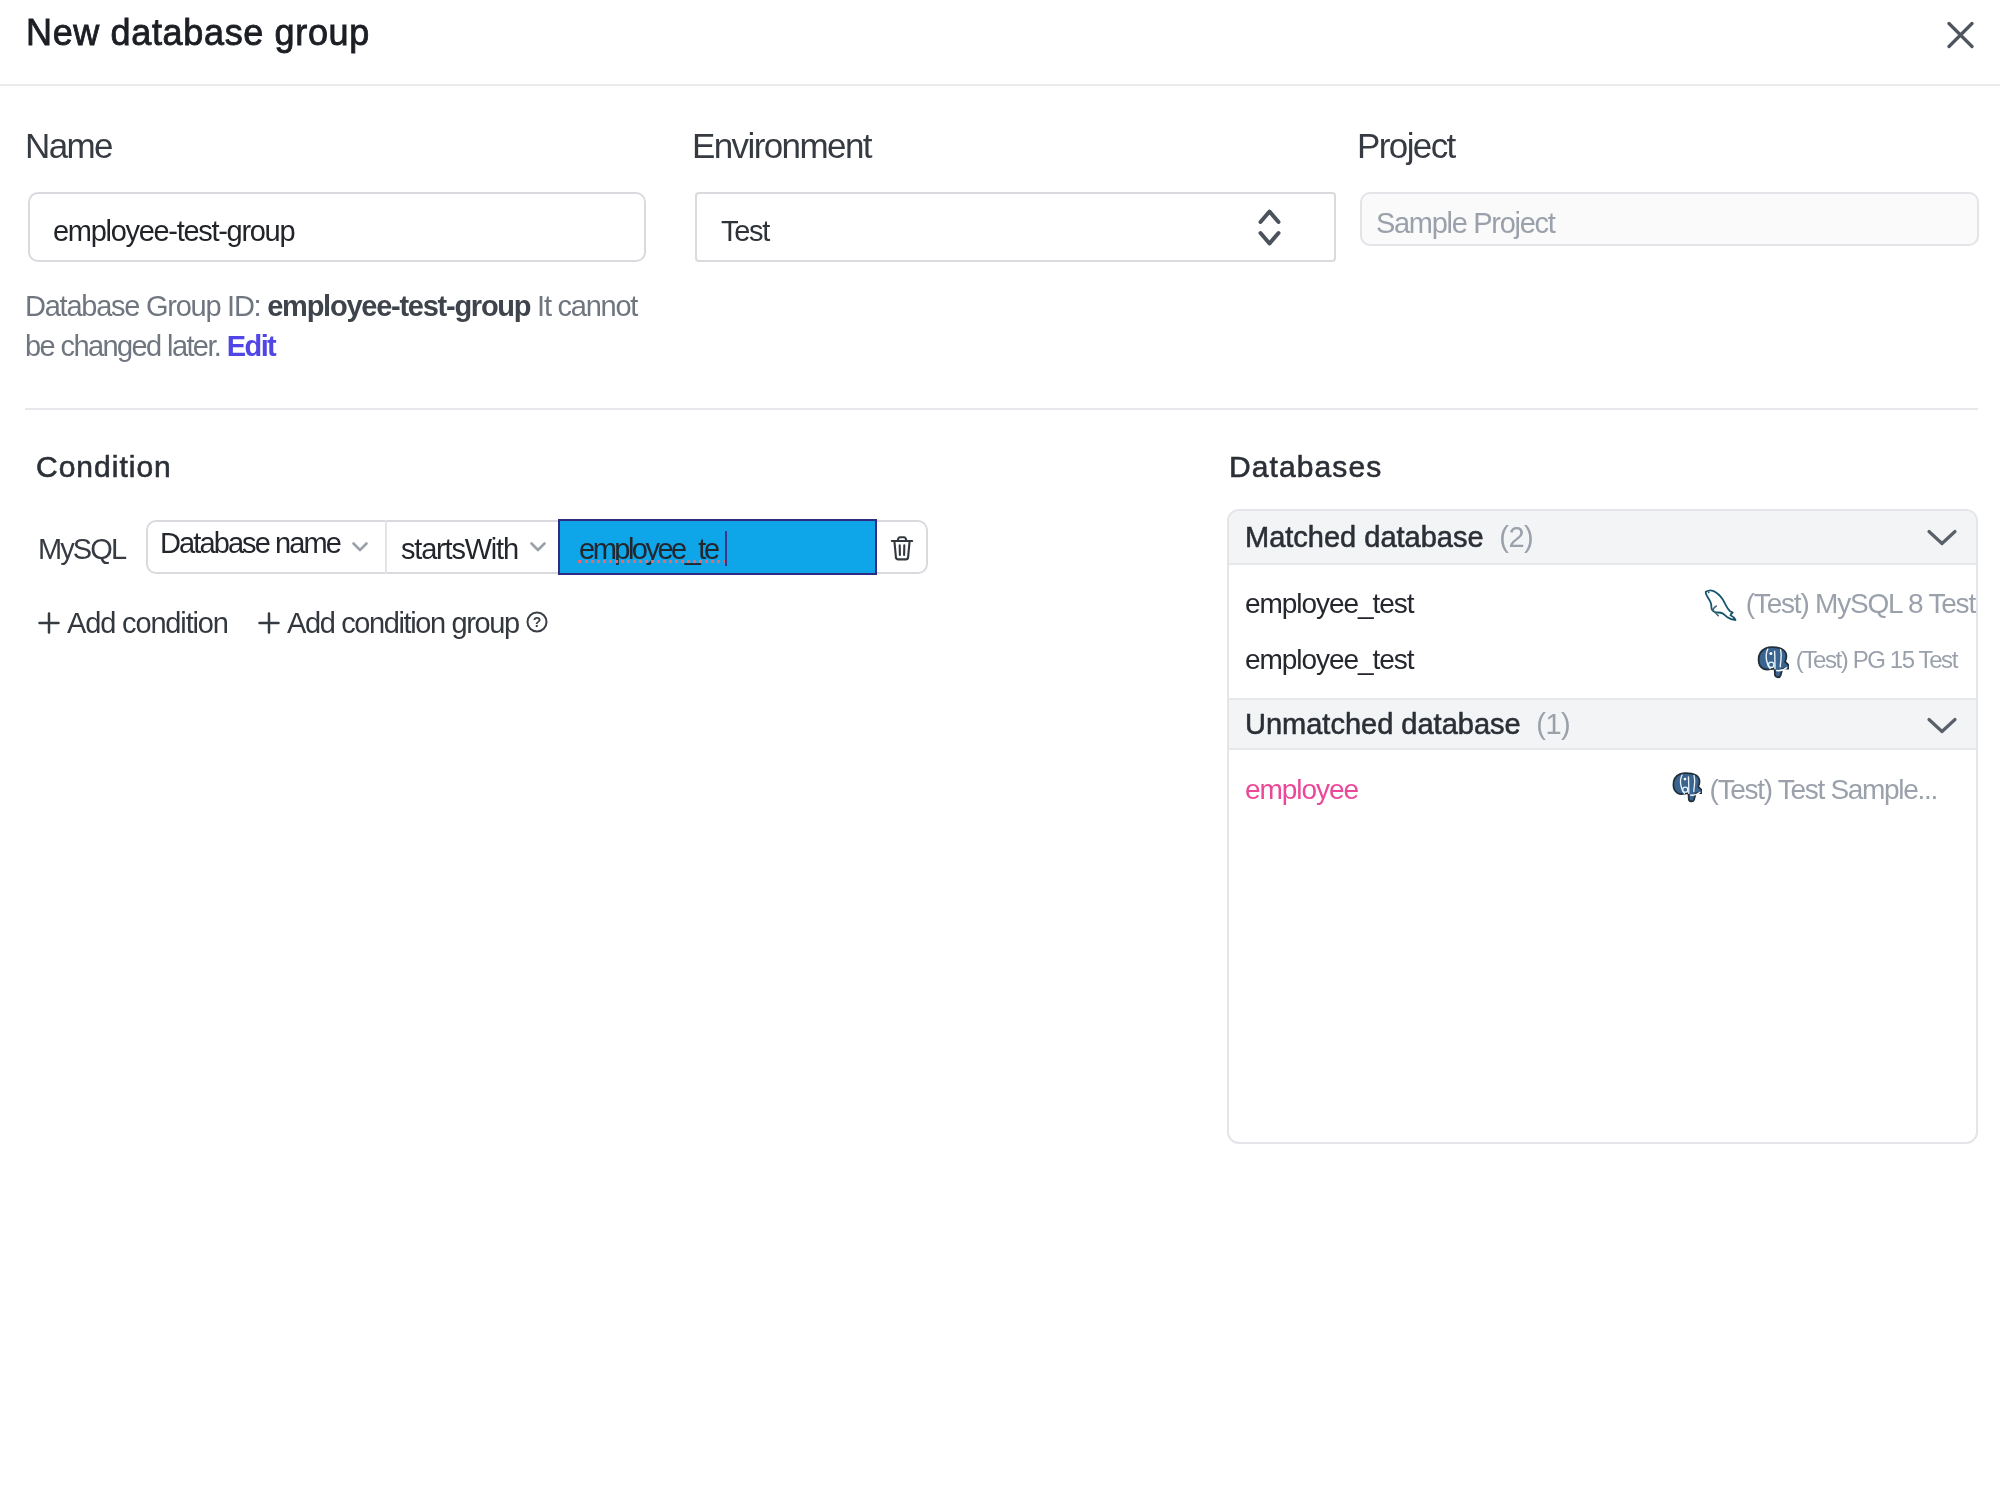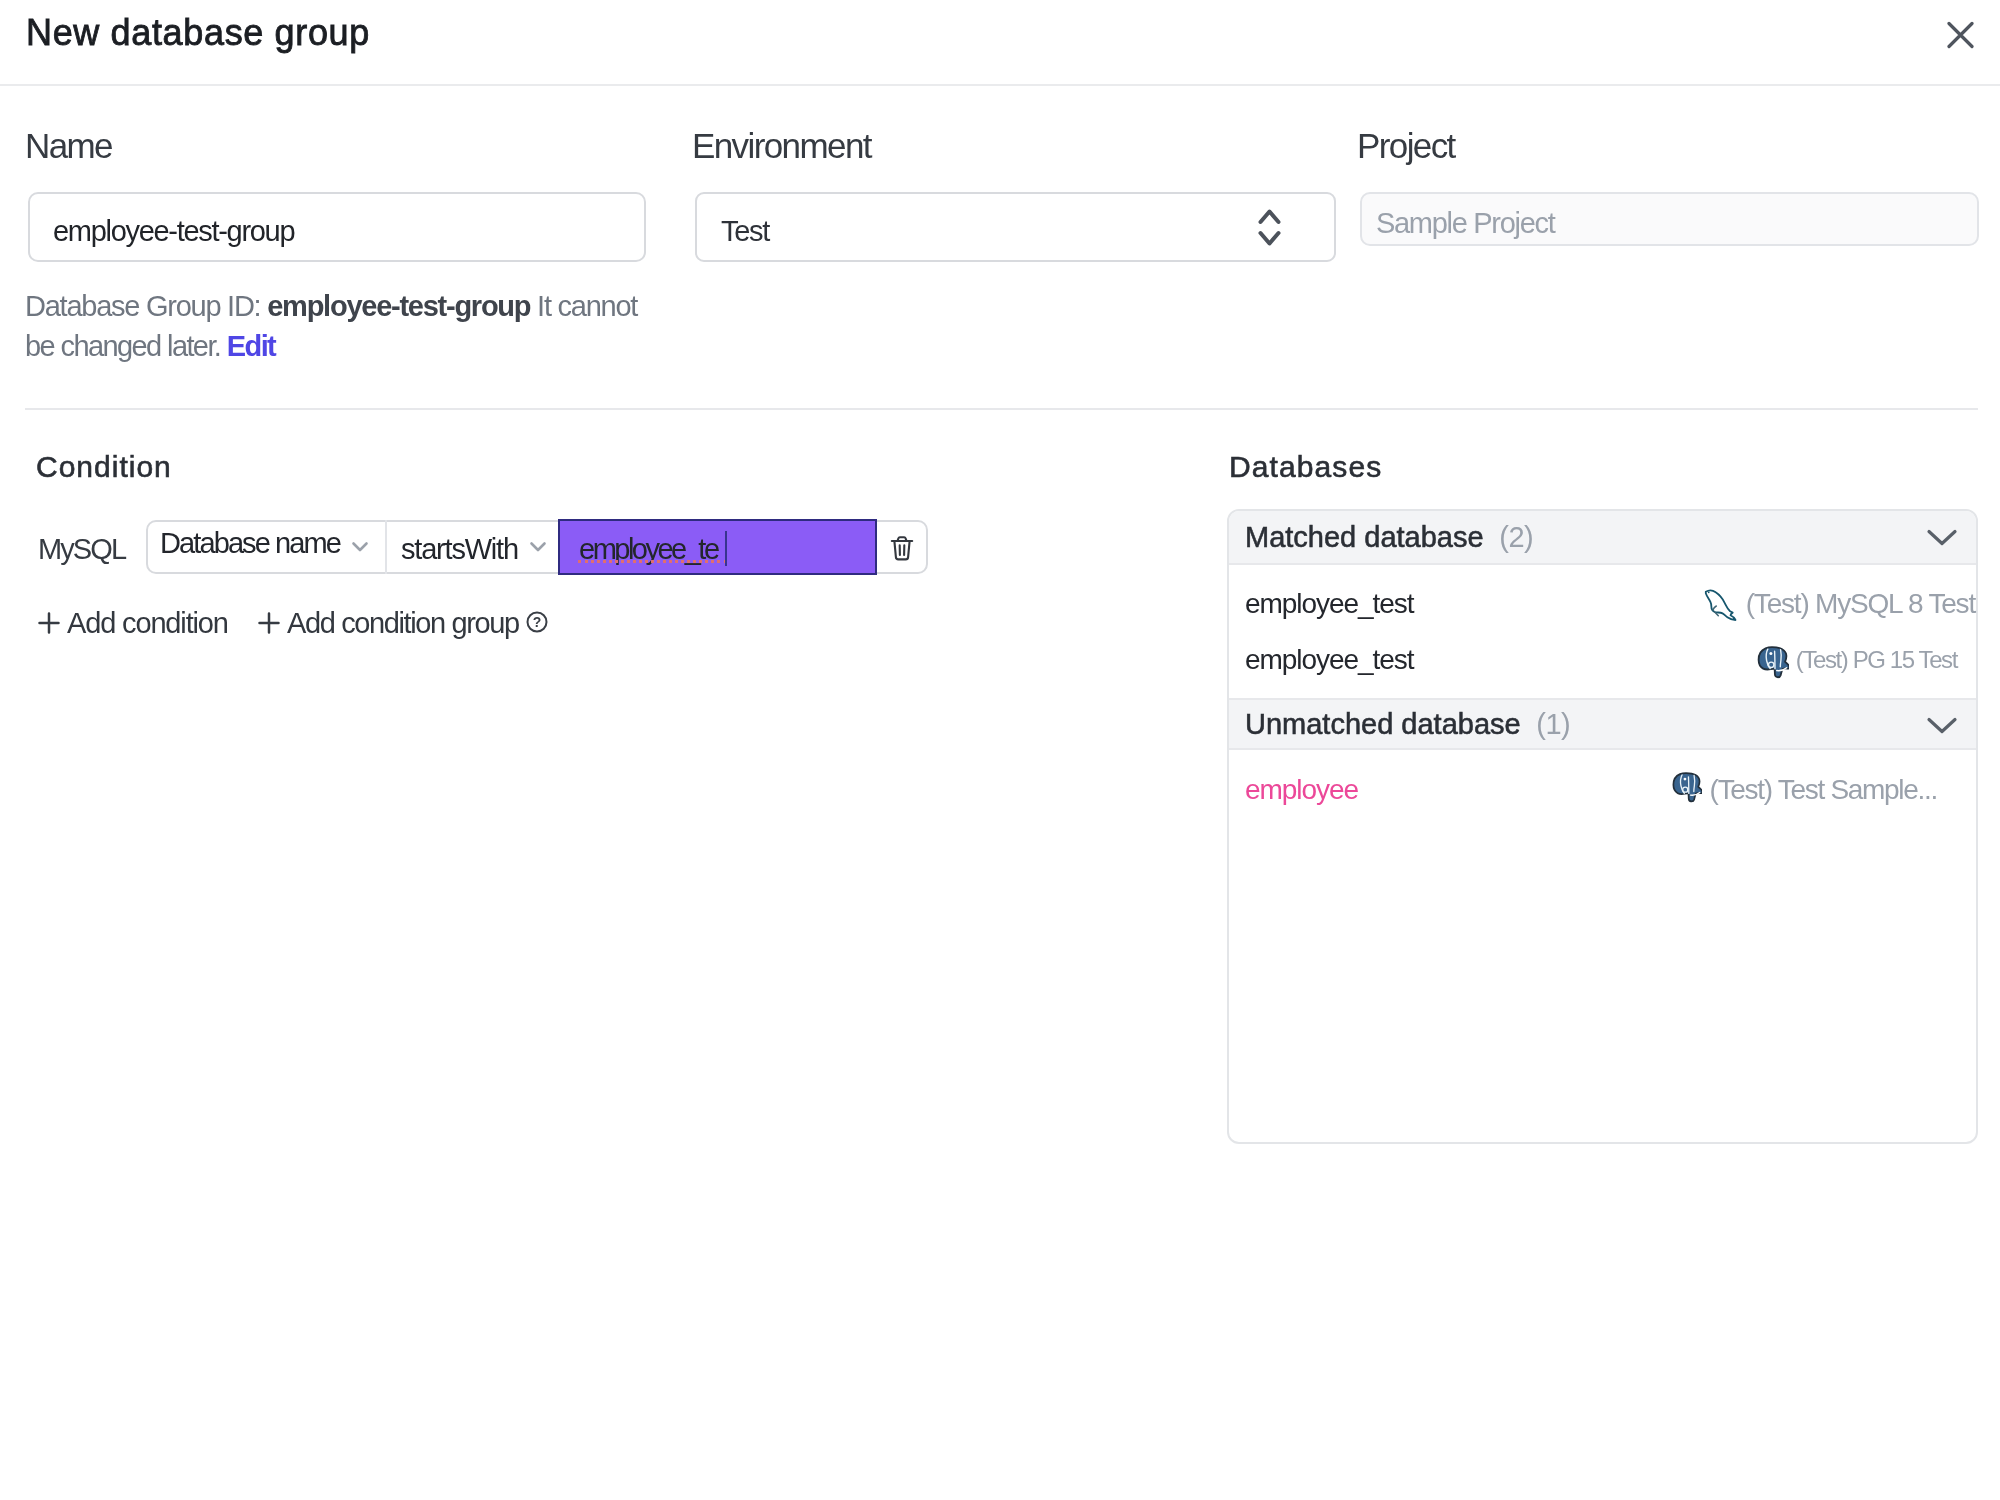--- a/index.html
+++ b/index.html
@@ -18,21 +18,21 @@
     <path d="M2 2.5 L25 25.5 M25 2.5 L2 25.5" stroke="#4f555e" stroke-width="3.2" stroke-linecap="round" fill="none"></path>
   </svg>
   <div class="abs" style="left:0; top:84px; width:2000px; height:2px; background:#eaebed;"></div>
 
   <div class="abs" style="left:25px; top:128px; font-size:35px; font-weight:500; letter-spacing:-1.6px; color:#363b42; line-height:35px;">Name</div>
   <div class="abs" style="left:692px; top:128px; font-size:35px; font-weight:500; letter-spacing:-1.6px; color:#363b42; line-height:35px;">Environment</div>
   <div class="abs" style="left:1357px; top:128px; font-size:35px; font-weight:500; letter-spacing:-1.6px; color:#363b42; line-height:35px;">Project</div>
 
   <div class="abs flexv" style="left:28px; top:192px; width:618px; height:70px; border:2px solid #d8dade; border-radius:10px; background:#fff; padding-left:23px; padding-top:9px; font-size:29px; letter-spacing:-1.3px; color:#212429;">employee-test-group</div>
 
-  <div class="abs flexv" style="left:695px; top:192px; width:641px; height:70px; border:2px solid #d8dade; border-radius:9px; background:#fff; padding-left:24px; padding-top:9px; font-size:29px; letter-spacing:-1.3px; color:#2e3239;">Test</div>
+  <div class="abs flexv" style="left:695px; top:192px; width:641px; height:70px; border:2px solid #d8dade; border-radius:4px; background:#fff; padding-left:24px; padding-top:9px; font-size:29px; letter-spacing:-1.3px; color:#2e3239;">Test</div>
   <svg class="abs" style="left:1256px; top:205px;" width="27" height="45" viewBox="0 0 27 45">
     <path d="M4.5 17 L13.5 6.5 L22.5 17" stroke="#4c525b" stroke-width="4" stroke-linecap="round" stroke-linejoin="round" fill="none"></path>
     <path d="M4.5 28 L13.5 38.5 L22.5 28" stroke="#4c525b" stroke-width="4" stroke-linecap="round" stroke-linejoin="round" fill="none"></path>
   </svg>
 
   <div class="abs flexv" style="left:1360px; top:192px; width:619px; height:54px; border:2px solid #e2e4e8; border-radius:10px; background:#fafafb; padding-left:14px; padding-top:9px; font-size:29px; letter-spacing:-1.3px; color:#9aa1ab;">Sample Project</div>
 
   <div class="abs" style="left:25px; top:286px; white-space:nowrap; font-size:29px; letter-spacing:-1.25px; color:#6f7680; line-height:40px;">Database Group ID: <span style="font-weight:700; color:#3f444c;">employee-test-group</span> It cannot<br><span style="letter-spacing:-1.6px;">be changed later. <span style="font-weight:700; color:#4f46e5;">Edit</span></span></div>
 
   <div class="abs" style="left:25px; top:408px; width:1953px; height:2px; background:#e7e8eb;"></div>
@@ -45,21 +45,21 @@
   <div class="abs" style="left:385px; top:520px; width:2px; height:54px; background:#e2e4e8;"></div>
   <div class="abs flexv" style="left:146px; top:520px; width:239px; height:43px; padding-left:14px; padding-top:4px; font-size:29px; letter-spacing:-1.9px; color:#23262c;">Database name</div>
   <svg class="abs" style="left:351px; top:541px;" width="18" height="12" viewBox="0 0 18 12">
     <path d="M2.5 2.5 L9 9 L15.5 2.5" stroke="#9ba1aa" stroke-width="2.6" stroke-linecap="round" stroke-linejoin="round" fill="none"></path>
   </svg>
   <div class="abs flexv" style="left:387px; top:520px; width:172px; height:54px; padding-left:14px; padding-top:4px; font-size:29px; letter-spacing:-1.2px; color:#23262c;">startsWith</div>
   <svg class="abs" style="left:529px; top:541px;" width="18" height="12" viewBox="0 0 18 12">
     <path d="M2.5 2.5 L9 9 L15.5 2.5" stroke="#9ba1aa" stroke-width="2.6" stroke-linecap="round" stroke-linejoin="round" fill="none"></path>
   </svg>
 
-  <div class="abs flexv" style="left:558px; top:519px; width:319px; height:56px; border:2px solid #2f2b80; background:#8b5cf6; padding-left:19px; padding-top:4px; font-size:29px; letter-spacing:-2.5px; color:#23262c;">employee_te</div>
+  <div class="abs flexv" style="left:558px; top:519px; width:319px; height:56px; border:2px solid #2f2b80; background:#0ea5e9; padding-left:19px; padding-top:4px; font-size:29px; letter-spacing:-2.5px; color:#23262c;">employee_te</div>
   <div class="abs" style="left:578px; top:559px; width:149px; height:4px; border-bottom:3px dotted #e06e6e;"></div>
   <div class="abs" style="left:725px; top:531px; width:2px; height:35px; background:#38348f;"></div>
 
   <svg class="abs" style="left:890px; top:535px;" width="24" height="26" viewBox="0 0 24 26">
     <path d="M1.8 6 H22.2" stroke="#34383f" stroke-width="2.1" stroke-linecap="round" fill="none"></path>
     <path d="M7.6 5.6 L8.5 3.2 C8.7 2.6, 9.2 2.3, 9.8 2.3 L14.2 2.3 C14.8 2.3, 15.3 2.6, 15.5 3.2 L16.4 5.6" stroke="#34383f" stroke-width="2.1" stroke-linecap="round" stroke-linejoin="round" fill="none"></path>
     <path d="M4.4 6.2 L5.9 22.2 C6 23.5, 7 24.4, 8.3 24.4 L15.7 24.4 C17 24.4, 18 23.5, 18.1 22.2 L19.6 6.2" stroke="#34383f" stroke-width="2.1" stroke-linecap="round" stroke-linejoin="round" fill="none"></path>
     <path d="M9.7 10.2 L9.9 20 M14.3 10.2 L14.1 20" stroke="#34383f" stroke-width="2.1" stroke-linecap="round" fill="none"></path>
   </svg>
 

